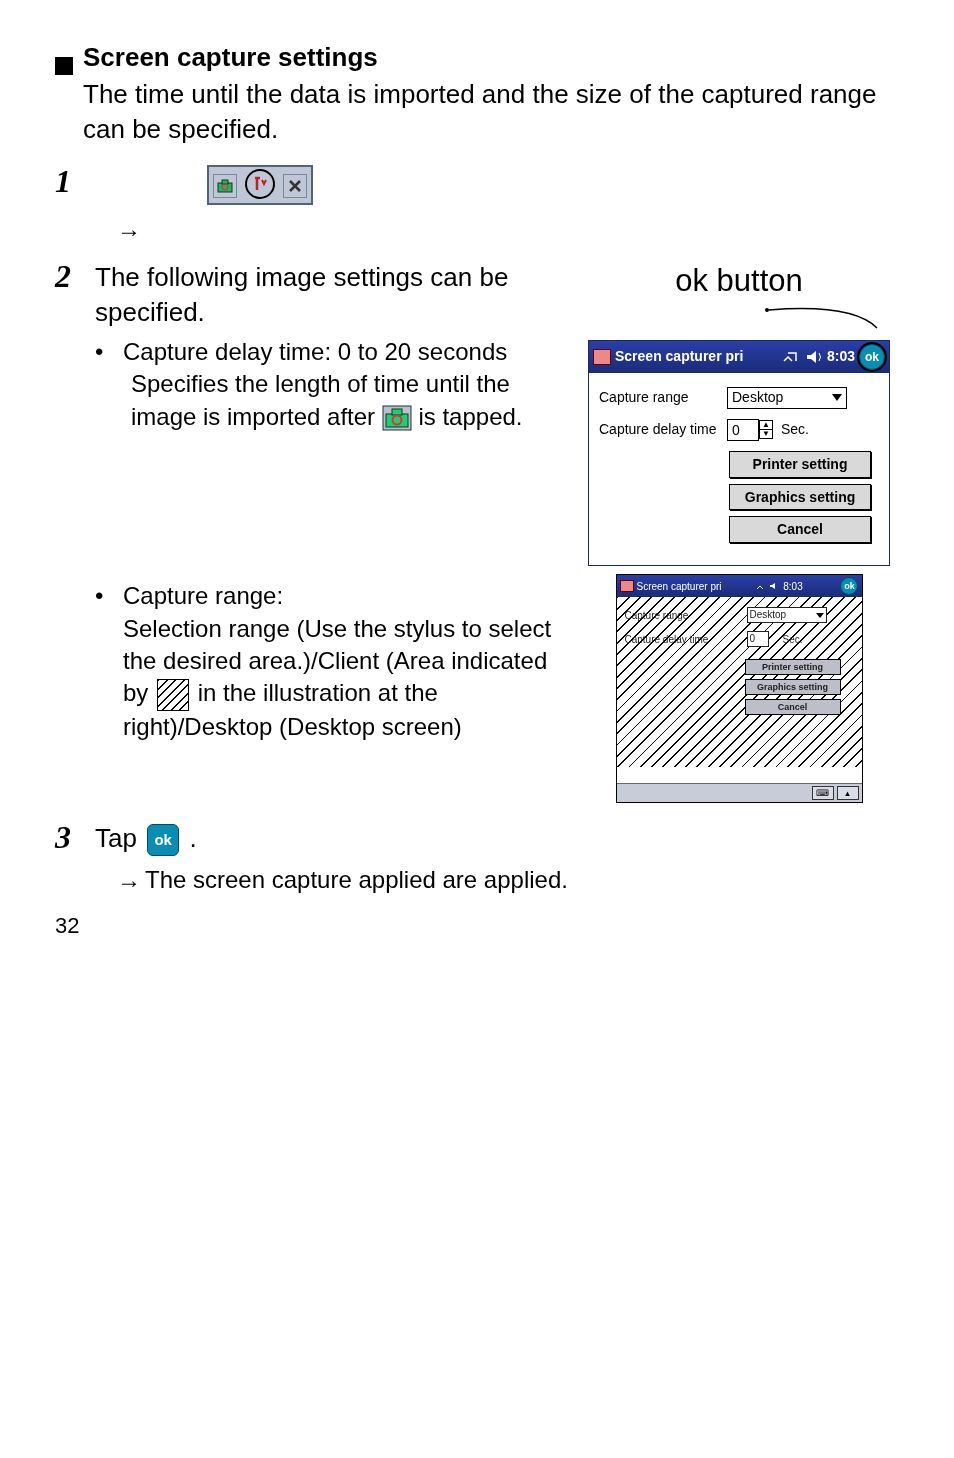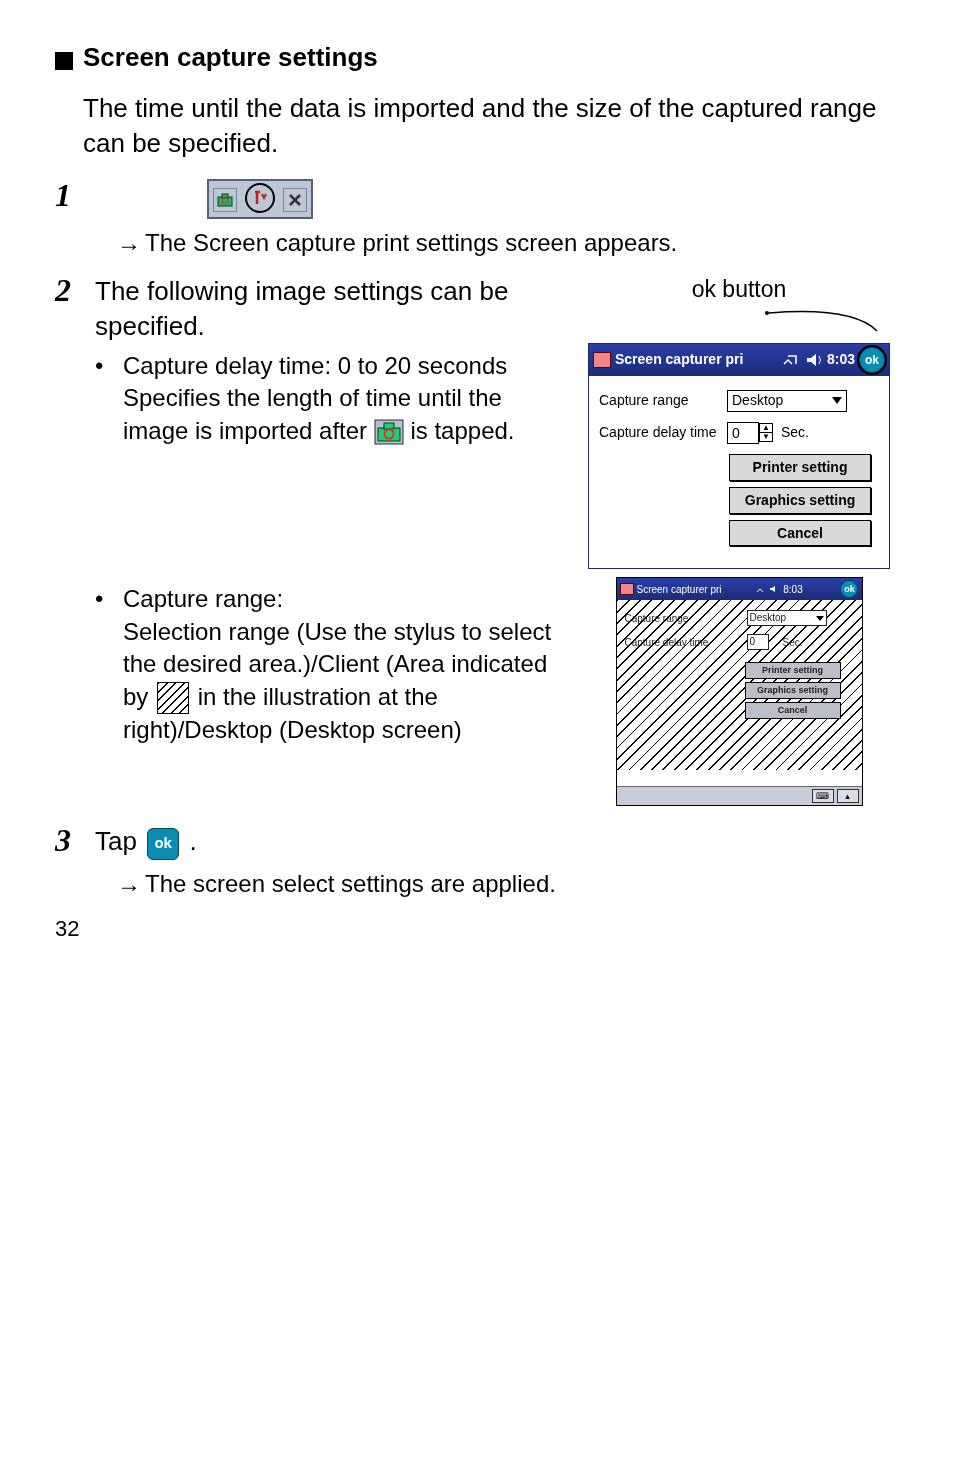--- a/index.html
+++ b/index.html
@@ -1,36 +1,36 @@
 <!DOCTYPE html>
 <html><head>
 <meta charset="utf-8">
 <style>
   body{font-family:Arial,Helvetica,sans-serif;margin:0;padding:40px 50px 30px 55px;color:#000;font-size:23px;line-height:1.35;width:954px;box-sizing:border-box}
-  .section-head{display:flex;align-items:center;margin-bottom:16px}
+  .section-head{display:flex;align-items:flex-end;margin-bottom:2px}
   .blk{width:18px;height:18px;background:#000;margin-right:10px;margin-top:6px;flex-shrink:0}
   .sect-title{font-weight:bold;font-size:26px}
   .intro{margin-left:28px;margin-bottom:18px;font-size:26px}
   .step{display:flex;margin-bottom:8px}
   .step-num{font-family:"Times New Roman",serif;font-weight:bold;font-style:italic;font-size:32px;width:40px;flex-shrink:0;line-height:1}
   .step-body{flex:1;font-size:26px;padding-right:10px}
   .step-right{width:330px;flex-shrink:0;text-align:center}
   .arrow-block{margin-left:62px;margin-bottom:14px;font-size:24px;display:flex}
   .arrow{width:28px;flex-shrink:0}
   .bullet-block{margin-left:0;font-size:24px;margin-top:6px}
   .bul{display:flex;margin-bottom:6px}
   .bdisc{width:28px;flex-shrink:0}
   .sub{margin-left:28px}
   .inline-icon{display:inline-flex;align-items:center;justify-content:center;height:26px;vertical-align:middle}
   .icon-svg{display:inline-block}
   .pagenum{font-size:22px}
   .toolbar-img{border:2px solid #52637b;background:#bfc7d6;display:inline-block;padding:2px 3px}
   .toolbar-img .cell{display:inline-flex;width:22px;height:22px;align-items:center;justify-content:center;border:1px solid #7a879b;margin:0 1px;background:#bfc7d6}
   .toolbar-img .cell.circled{border-radius:50%;border:2px solid #000;width:26px;height:26px}
-  .ok-label{margin-bottom:2px;font-size:23px}
+  .ok-label{margin-bottom:2px;font-size:31px}
   .ok-arrow-svg{width:100%;height:28px}
   .capt-win{width:300px;border:1px solid #1e2a5a;font-size:14px;margin:0 auto;text-align:left;font-family:Tahoma,Arial,sans-serif}
   .capt-titlebar{background:linear-gradient(#2a3ea8,#1a2c78);color:#fff;display:flex;align-items:center;padding:3px 4px;font-weight:bold}
   .capt-titlebar .flag{width:16px;height:14px;background:#e88;border:1px solid #600;margin-right:4px;position:relative}
   .capt-titlebar .flag::before,.capt-titlebar .flag::after{content:"";position:absolute;width:6px;height:5px}
   .capt-titlebar .tticons{margin-left:auto;display:flex;align-items:center;gap:4px}
   .tt-ic{width:18px;height:16px;display:inline-block}
   .ok-badge{width:24px;height:24px;border-radius:50%;background:#0a8db3;color:#fff;display:inline-flex;align-items:center;justify-content:center;font-size:12px;font-weight:bold;border:1px solid #044a60}
   .ok-badge.circled{box-shadow:0 0 0 2px #000}
   .capt-body{background:#fff;padding:14px 10px 16px 10px}
@@ -89,33 +89,32 @@
         <svg width="14" height="14">
             <path d="M2 2 L12 12 M12 2 L2 12" stroke="#333" stroke-width="2.5"></path>
           </svg>
       </span>
     </div>
   </div>
 </div>
 
 <div class="arrow-block">
   <span class="arrow">→</span>
-  <span>The Screen capture print settings screen appears.</span>
 </div>
 
 <div class="step">
   <div class="step-num">2</div>
   <div class="step-body">
     <span>The following image settings can be specified.</span>
     <div class="bullet-block">
       <div class="bul">
         <span class="bdisc">•</span>
         <div>
           <span>Capture delay time: 0 to 20 seconds</span>
-          <div class="sub" style="margin-left:0">
+          <div class="sub" style="margin-left:8px">
             <span>Specifies the length of time until the image is imported after </span>
             <span class="inline-icon">
               <svg width="30" height="26">
                   <rect x="1" y="1" width="28" height="24" fill="#b7bfd0" stroke="#233"></rect>
                   <rect x="4" y="9" width="22" height="13" fill="#2c7" stroke="#041"></rect>
                   <rect x="10" y="4" width="10" height="6" fill="#2c7" stroke="#041"></rect>
                   <circle cx="15" cy="15" r="4.5" fill="none" stroke="#d33" stroke-width="2"></circle>
                 </svg>
             </span>
             <span> is tapped.</span>
@@ -232,16 +231,16 @@
   <div class="step-num">3</div>
   <div class="step-body">
     <span>Tap </span>
     <span class="ok-inline">ok</span>
     <span>.</span>
   </div>
 </div>
 
 <div class="arrow-block">
   <span class="arrow">→</span>
-  <span>The screen select settings are applied.</span>
+  <span>The screen capture applied are applied.</span>
 </div>
 
 <div class="pagenum">32</div>
 
 </body></html>

